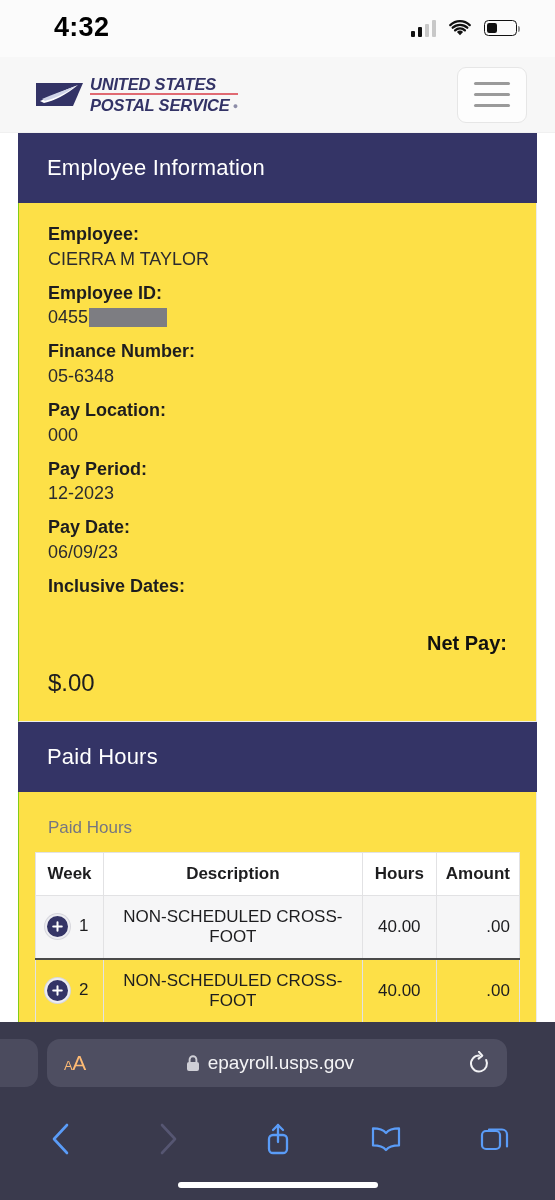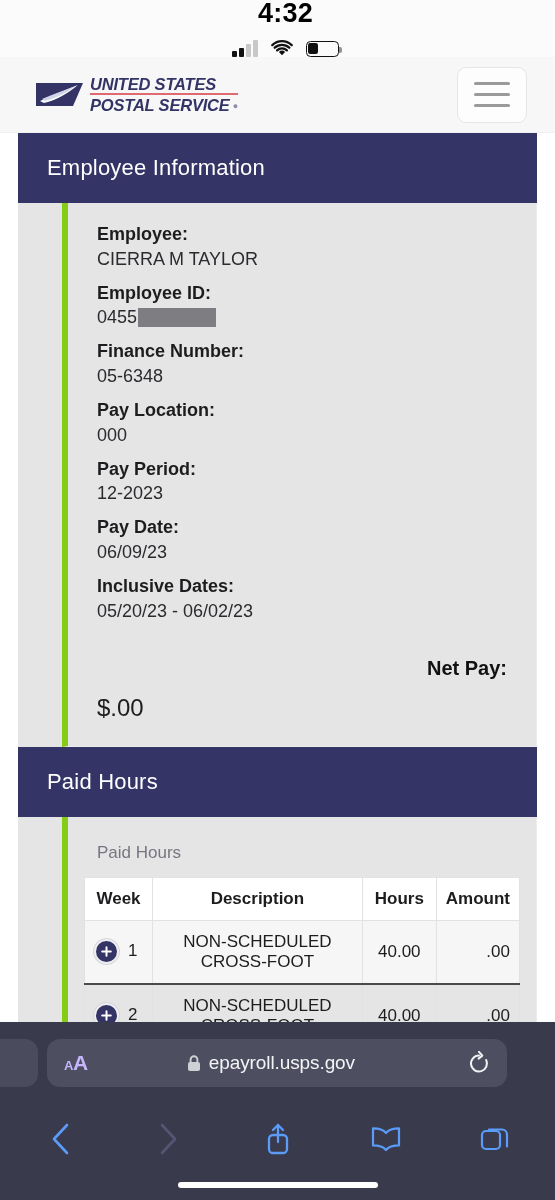--- a/index.html
+++ b/index.html
@@ -10,21 +10,20 @@
     overflow: hidden;
   }
   .phone { position: relative; width: 555px; height: 1200px; background:#fff; }
 
   
   .statusbar {
     position: absolute; top:0; left:0; width:555px; height:57px;
     background:#fbfbfb;
     display:flex; align-items:center; justify-content:space-between;
     padding: 0 38px 0 54px;
-    flex-direction: column;
   }
   .status-time {
     font-size: 27px; font-weight: 600; color:#000; letter-spacing:0.3px;
     margin-top:-2px;
   }
   .status-right { display:flex; align-items:center; gap:13px; margin-top:-1px;}
   .signal { display:flex; align-items:flex-end; gap:2.5px; height:17px; }
   .signal i { width:4.5px; border-radius:1px; background:#111; display:block; }
   .signal i:nth-child(1){ height:6px; }
   .signal i:nth-child(2){ height:9.5px; }
@@ -64,31 +63,30 @@
   .logo-reg { font-size:9px; color:#8d8da8; vertical-align:middle; margin-left:3px;}
 
   .hamburger {
     width:70px; height:56px; border:1px solid #e6e6e6; border-radius:9px;
     background:#fdfdfd; display:flex; flex-direction:column;
     align-items:center; justify-content:center; gap:8px;
   }
   .hamburger span { display:block; width:36px; height:3px; background:#9a9a9a; border-radius:1.5px;}
 
   
-  .card { margin:0 18px; background:#e5e5e5; }
+  .card { margin:0 18px; background:#fde047; }
   .section-head {
     background:#343466; color:#fff;
     font-size:22px; padding:22px 0 22px 29px;
     letter-spacing:0.2px;
   }
   .section-body {
-    border-left:6px solid #84cc16; border-right:1px solid #ececec;
+    border-left:1px solid #84cc16; border-right:1px solid #ececec;
     border-bottom:1px solid #ececec;
     padding:16px 29px 24px 29px;
-    margin-left:44px;
   }
   .field-label { font-size:18px; font-weight:700; color:#1d1d1f; margin-top:9px; line-height:1.38; }
   .field-value { font-size:18px; font-weight:400; color:#2b2b2f; line-height:1.38; }
   .redacted-row { display:flex; align-items:center; }
   .redact-box { display:inline-block; width:78px; height:19px; background:#7d7d82; margin-left:1px; }
 
   .netpay-label { font-size:20px; font-weight:700; color:#111; margin-top:33px;text-align:right; }
   .netpay-value { font-size:24px; font-weight:400; color:#1d1d1f; margin-top:14px; }
 
   .section-body.paid { padding:26px 16px 0 16px; }
@@ -128,21 +126,21 @@
   .urlrow { position:relative; height:80px; display:flex; align-items:center; }
   .side-pill {
     position:absolute; left:-22px; top:17px; width:60px; height:48px;
     background:#4b4b5e; border-radius:13px;
   }
   .urlbar {
     position:absolute; left:47px; top:17px; width:460px; height:48px;
     background:#4e4e61; border-radius:13px;
     display:flex; align-items:center; padding:0 17px;
   }
-  .aa { color:#c4b5fd; font-size:17px; letter-spacing:-0.4px; font-weight:700;}
+  .aa { color:#fdba74; font-size:17px; letter-spacing:-0.4px; font-weight:400;}
   .aa .small { font-size:13px; }
   .url-center { flex:1; display:flex; align-items:center; justify-content:center; gap:8px; margin-left:-14px;}
   .lock svg { display:block; }
   .url-text { color:#f4f4f6; font-size:19px; letter-spacing:-0.1px; }
   .reload svg { display:block; }
 
   .toolbar {
     height:74px; display:flex; align-items:center; justify-content:space-between;
     padding:0 38px;
   }
@@ -223,21 +221,20 @@
         <div class="field-label">Pay Location:</div>
         <div class="field-value">000</div>
 
         <div class="field-label">Pay Period:</div>
         <div class="field-value">12-2023</div>
 
         <div class="field-label">Pay Date:</div>
         <div class="field-value">06/09/23</div>
 
         <div class="field-label">Inclusive Dates:</div>
-        <div class="field-value">05/20/23 - 06/02/23</div>
 
         <div class="netpay-label">Net Pay:</div>
         <div class="netpay-value">$.00</div>
       </div>
     </div>
 
     <div class="card">
       <div class="section-head">Paid Hours</div>
       <div class="section-body paid">
         <div class="paid-sub">Paid Hours</div>

